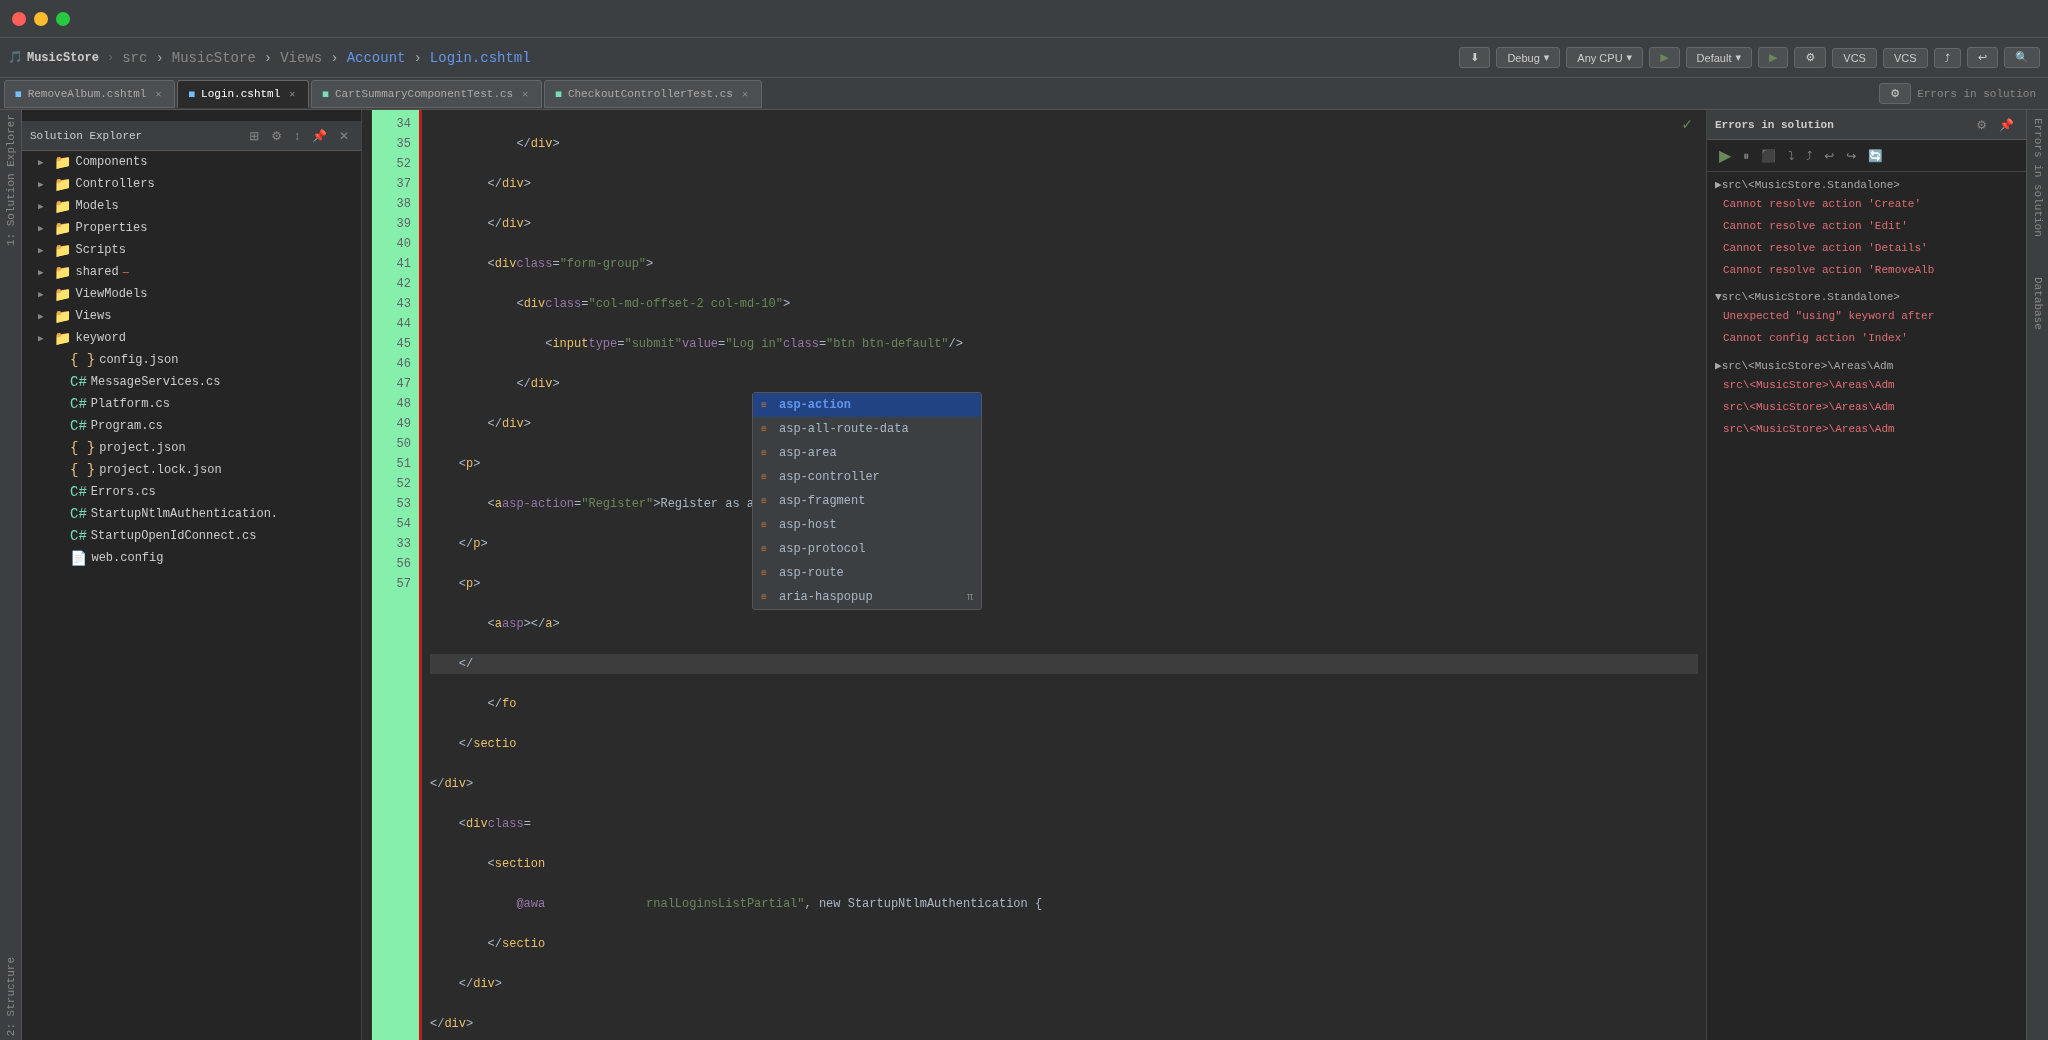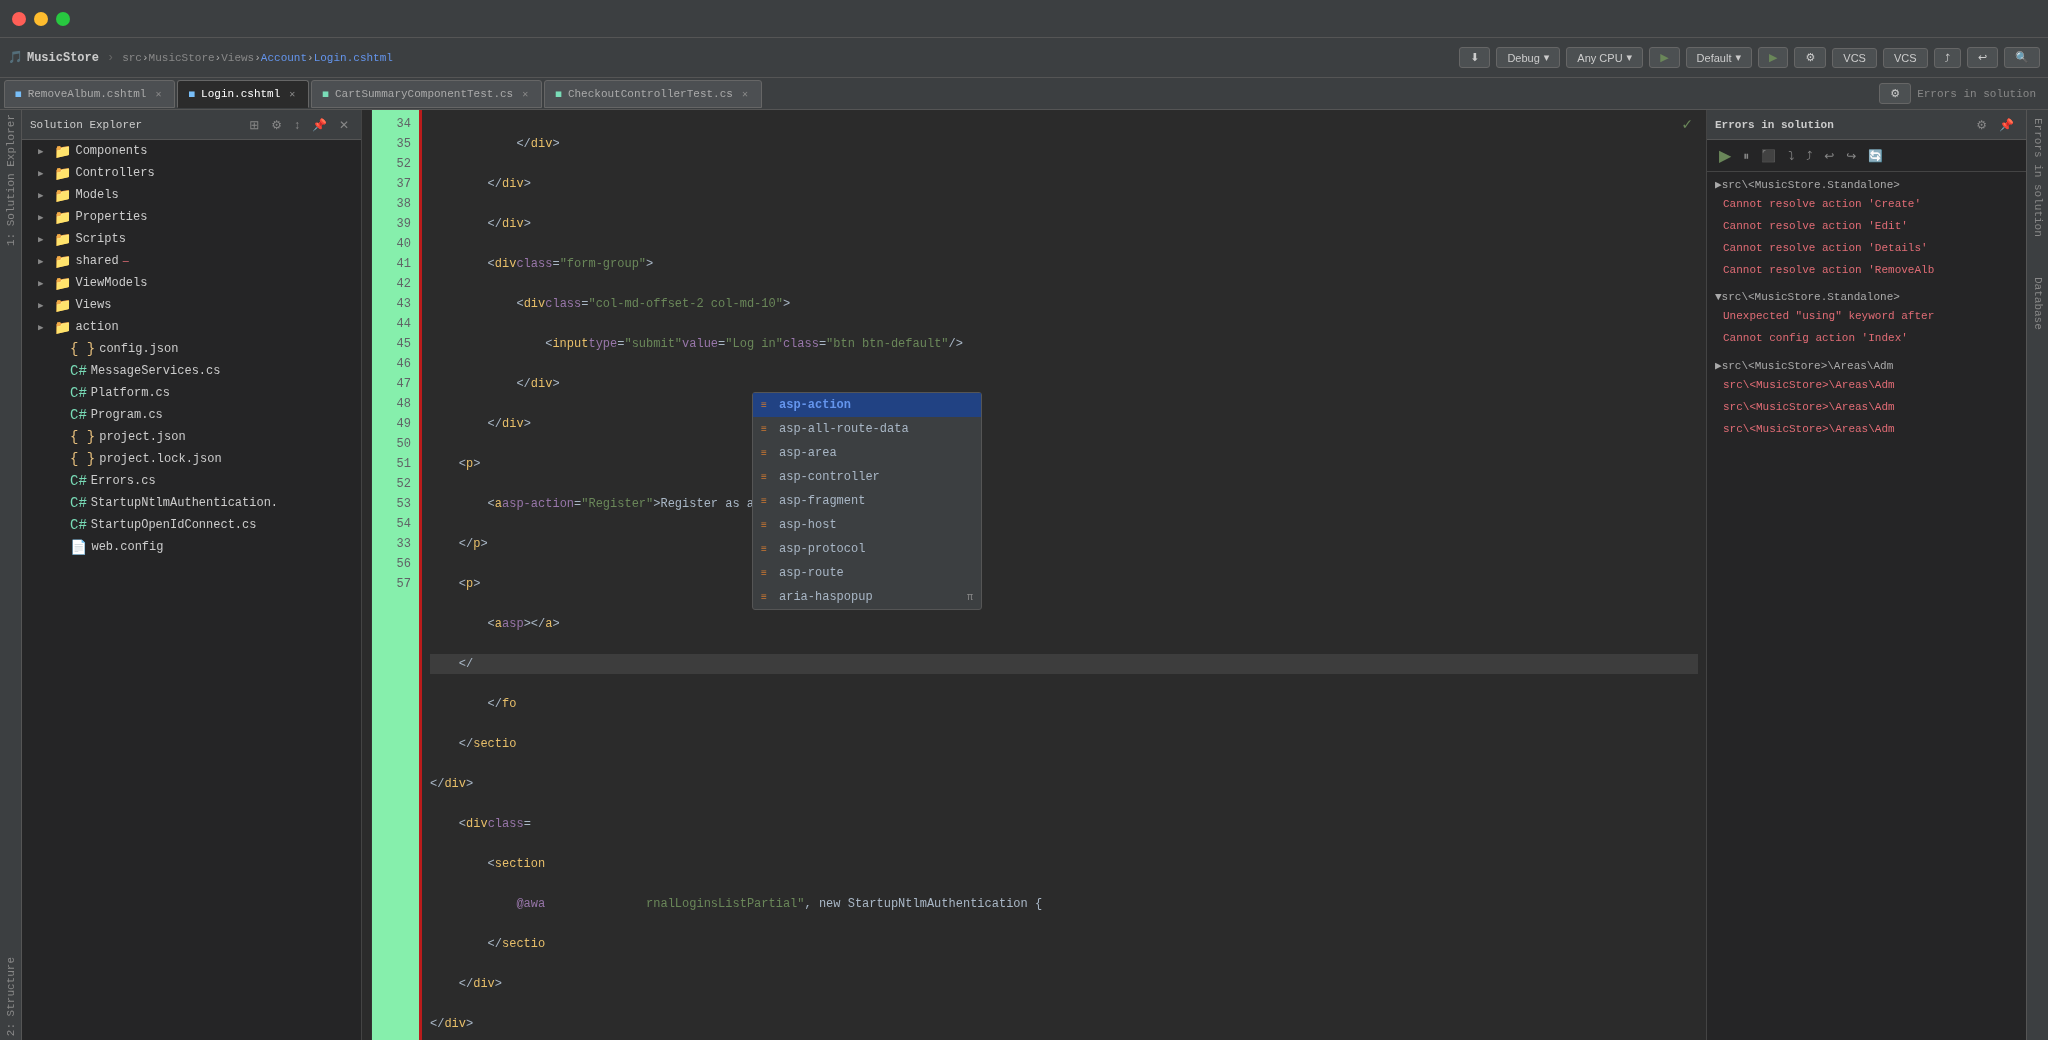--- a/index.html
+++ b/index.html
@@ -55,23 +55,23 @@
       align-items: center;
       gap: 4px;
       color: #ccc;
       font-size: 12px;
       font-weight: bold;
     }
     .toolbar-sep { color: #666; margin: 0 2px; }
     .toolbar-breadcrumb {
       display: flex;
       align-items: center;
-      gap: 0;
+      gap: 8px;
       color: #aaa;
-      font-size: 11px;
+      font-size: 14px;
       text-align: center;
     }
     .toolbar-actions {
       margin-left: auto;
       display: flex;
       align-items: center;
       gap: 6px;
     }
     .btn-toolbar {
       background: #4c5052;
@@ -141,20 +141,21 @@
     .panel-header {
       height: 30px;
       background: #3c3f41;
       display: flex;
       align-items: center;
       padding: 0 8px;
       font-size: 11px;
       color: #ccc;
       border-bottom: 1px solid #555;
       gap: 6px;
+      margin-top: 11px;
     }
     .panel-actions { margin-left: auto; display: flex; gap: 4px; }
     .panel-action-btn {
       background: none;
       border: none;
       color: #888;
       cursor: pointer;
       padding: 2px 4px;
       font-size: 12px;
     }
@@ -481,21 +482,21 @@
         <span class="tree-label">ViewModels</span>
       </div>
       <div class="tree-item" style="padding-left:16px">
         <span class="tree-arrow">▶</span>
         <span class="tree-icon folder-icon">📁</span>
         <span class="tree-label">Views</span>
       </div>
       <div class="tree-item" style="padding-left:16px">
         <span class="tree-arrow">▶</span>
         <span class="tree-icon folder-icon">📁</span>
-        <span class="tree-label">action</span>
+        <span class="tree-label">keyword</span>
       </div>
       <div class="tree-item" style="padding-left:32px">
         <span class="tree-arrow"></span>
         <span class="tree-icon json-icon">{ }</span>
         <span class="tree-label">config.json</span>
       </div>
       <div class="tree-item" style="padding-left:32px">
         <span class="tree-arrow"></span>
         <span class="tree-icon cs-icon">C#</span>
         <span class="tree-label">MessageServices.cs</span>

